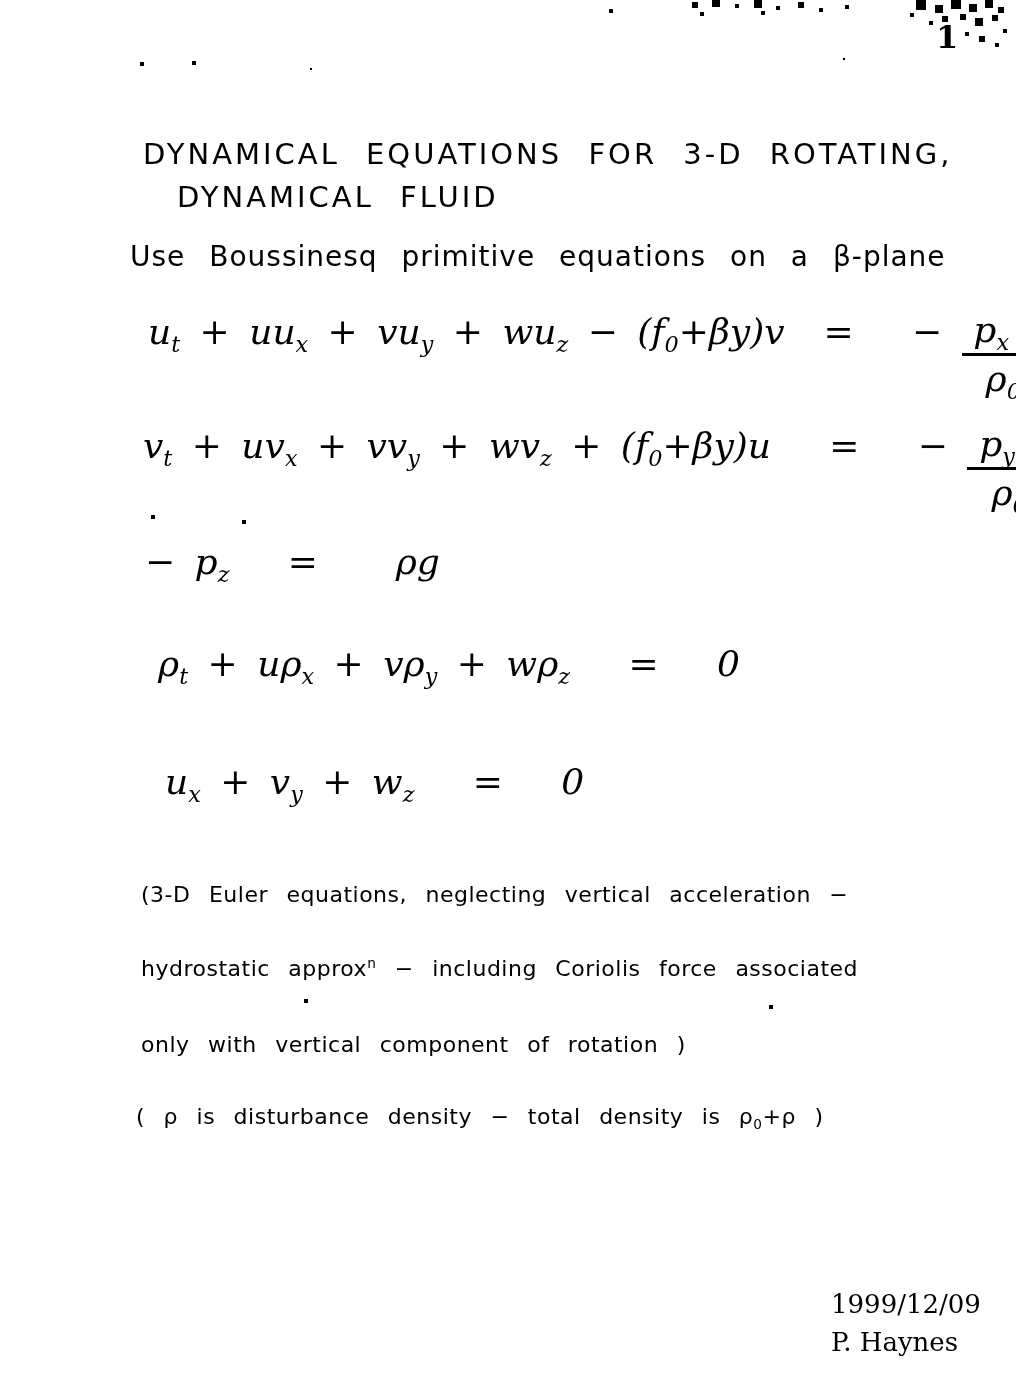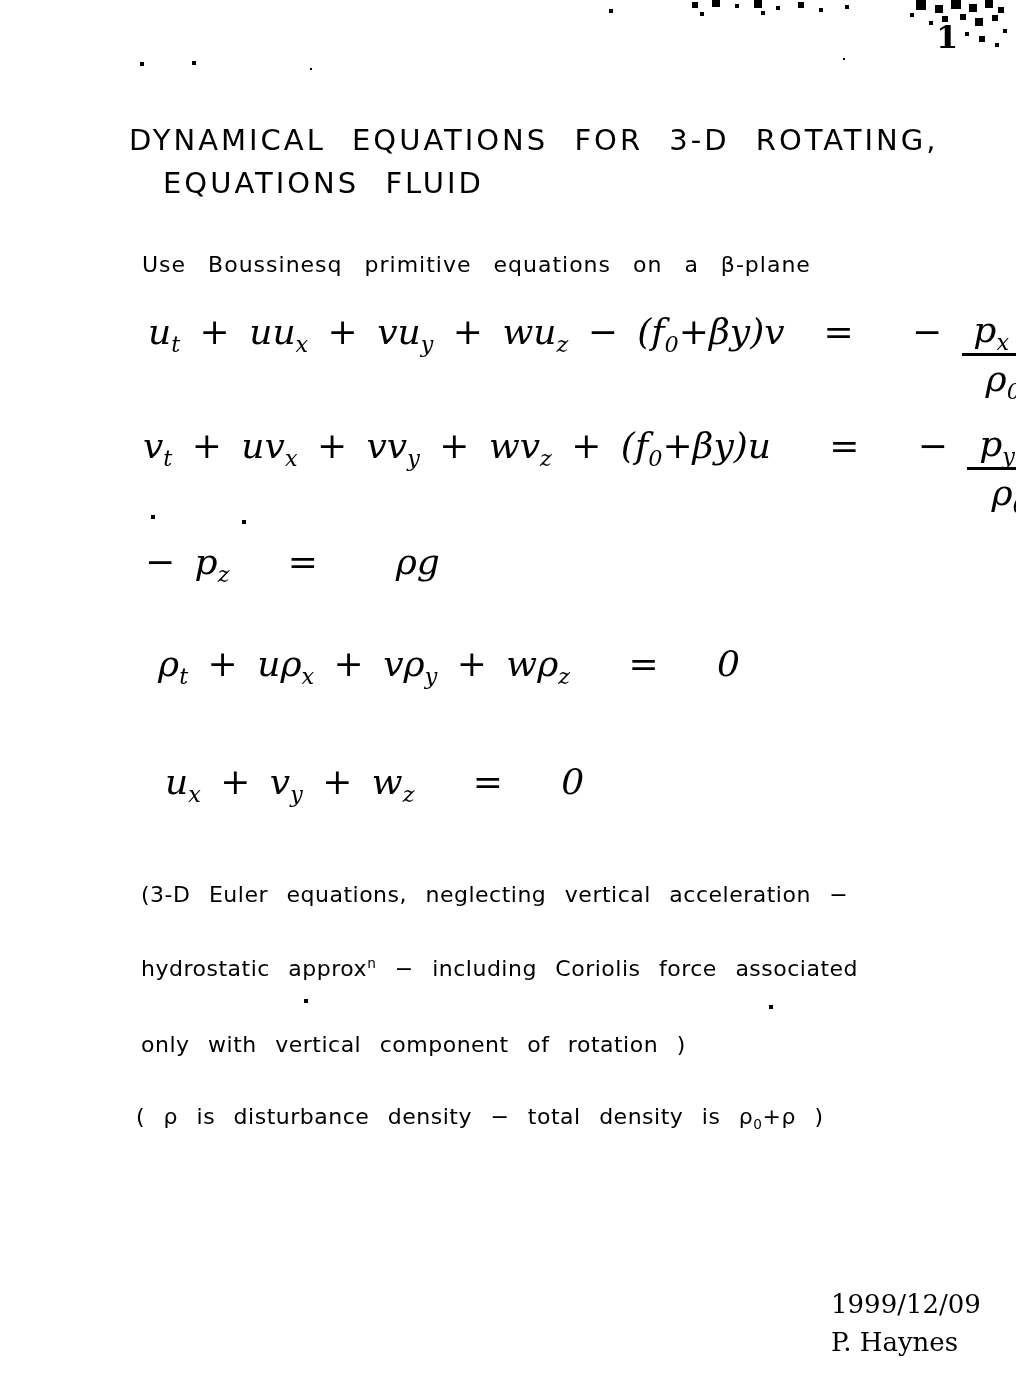--- a/index.html
+++ b/index.html
@@ -41,29 +41,29 @@
     font-family: "DejaVu Serif", serif;
     font-size: 32px; font-weight: bold; color: #000;
   }
 
   
   .title-line {
     position: absolute;
     font-family: "DejaVu Sans", sans-serif;
     font-size: 29px; font-weight: normal;
     letter-spacing: 3px; word-spacing: 14px;
-    white-space: pre; margin: 3px;
+    white-space: pre; margin: 17px;
   }
   .title-l1 { left: 126px; top: 120px; }
   .title-l2 { left: 160px; top: 163px; }
 
   .intro {
     position: absolute; left: 126px; top: 236px;
-    font-size: 22px; letter-spacing: 1px; word-spacing: 14px;
-    white-space: pre; margin: 16px;
+    font-size: 28px; letter-spacing: 1px; word-spacing: 14px;
+    white-space: pre; margin: 4px;
   }
 
   
   .eq {
     position: absolute;
     font-family: "DejaVu Serif", serif;
     font-style: italic;
     font-size: 36px; line-height: 1.2;
     word-spacing: 8px;
     white-space: pre;
@@ -115,21 +115,21 @@
 </head>
 <body>
 
 <div class="page">
 
   <div class="noise-dots"></div>
 
   <div class="page-mark">1</div>
 
   <h1 class="title-line title-l1">DYNAMICAL EQUATIONS FOR 3-D ROTATING,</h1>
-  <h1 class="title-line title-l2">EQUATIONS FLUID</h1>
+  <h1 class="title-line title-l2">DYNAMICAL FLUID</h1>
 
   <p class="intro">Use Boussinesq primitive equations on a β-plane</p>
 
   <div class="eq eq-1">u<sub>t</sub> + uu<sub>x</sub> + vu<sub>y</sub> + wu<sub>z</sub> − (f<sub>0</sub>+βy)v  =   − <span class="frac"><span class="num">p<sub>x</sub></span><span class="den">ρ<sub>0</sub></span></span></div>
   <div class="eq eq-2">v<sub>t</sub> + uv<sub>x</sub> + vv<sub>y</sub> + wv<sub>z</sub> + (f<sub>0</sub>+βy)u   =   − <span class="frac"><span class="num">p<sub>y</sub></span><span class="den">ρ<sub>0</sub></span></span></div>
   <div class="eq eq-3">− p<sub>z</sub>   =    ρg</div>
   <div class="eq eq-4">ρ<sub>t</sub> + uρ<sub>x</sub> + vρ<sub>y</sub> + wρ<sub>z</sub>   =   0</div>
   <div class="eq eq-5">u<sub>x</sub> + v<sub>y</sub> + w<sub>z</sub>   =   0</div>
 
   <p class="note note-1">(3-D Euler equations, neglecting vertical acceleration −</p>

